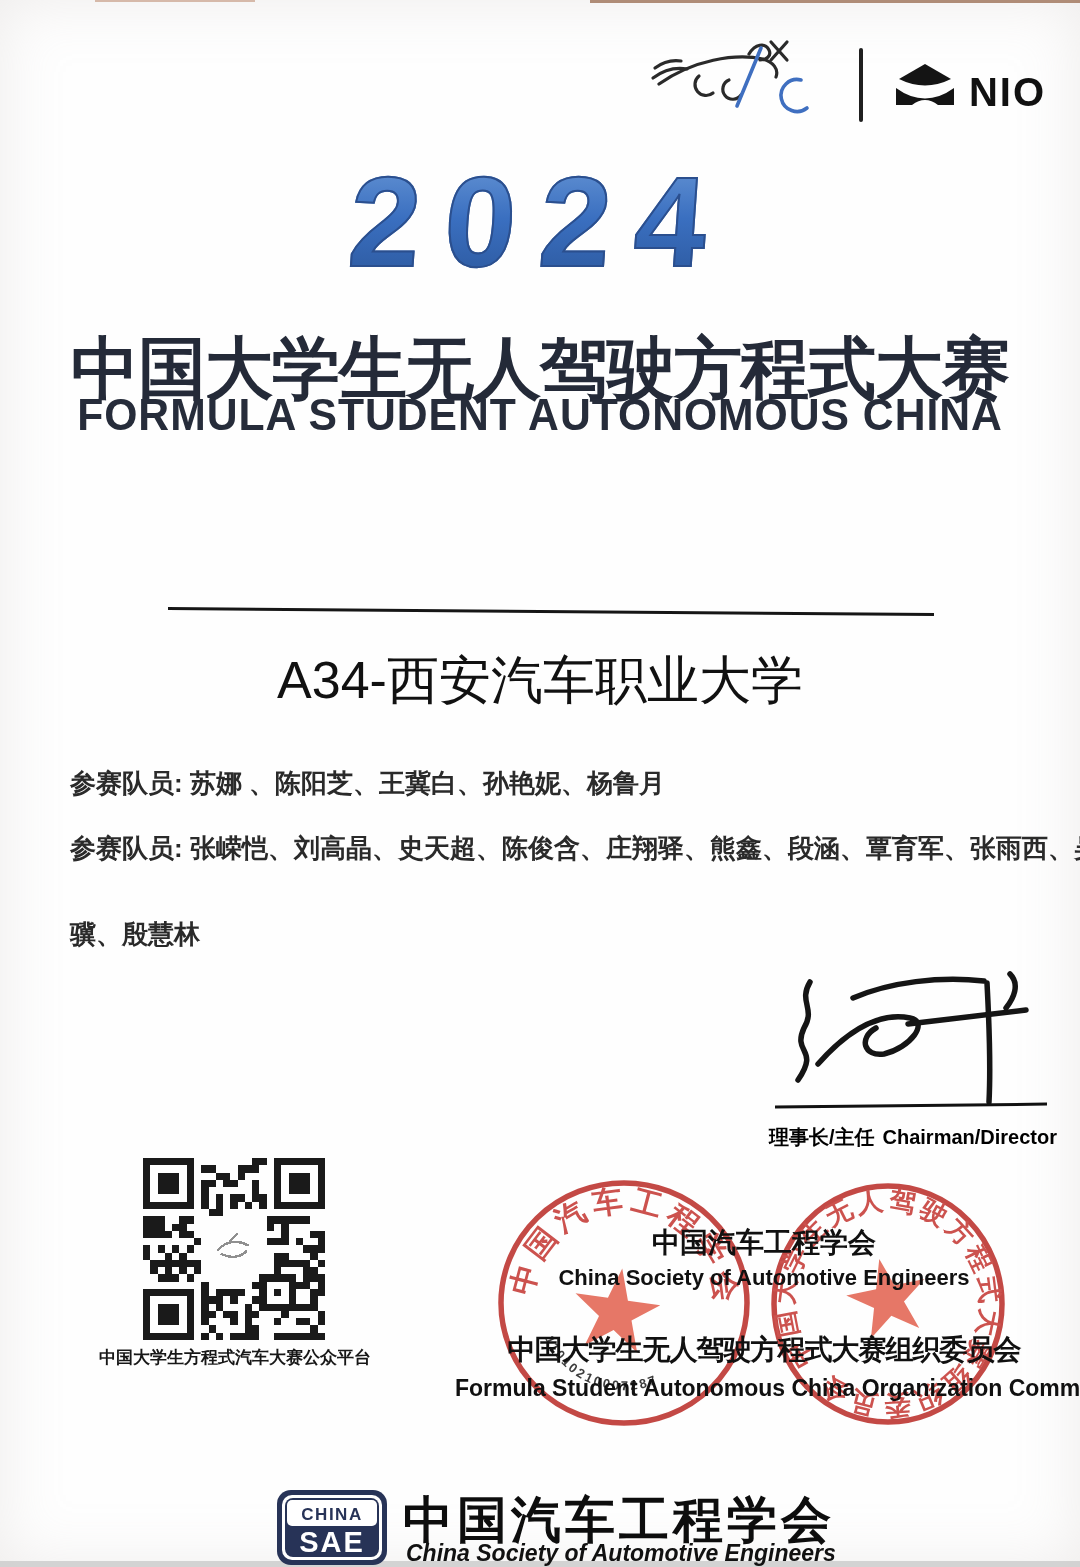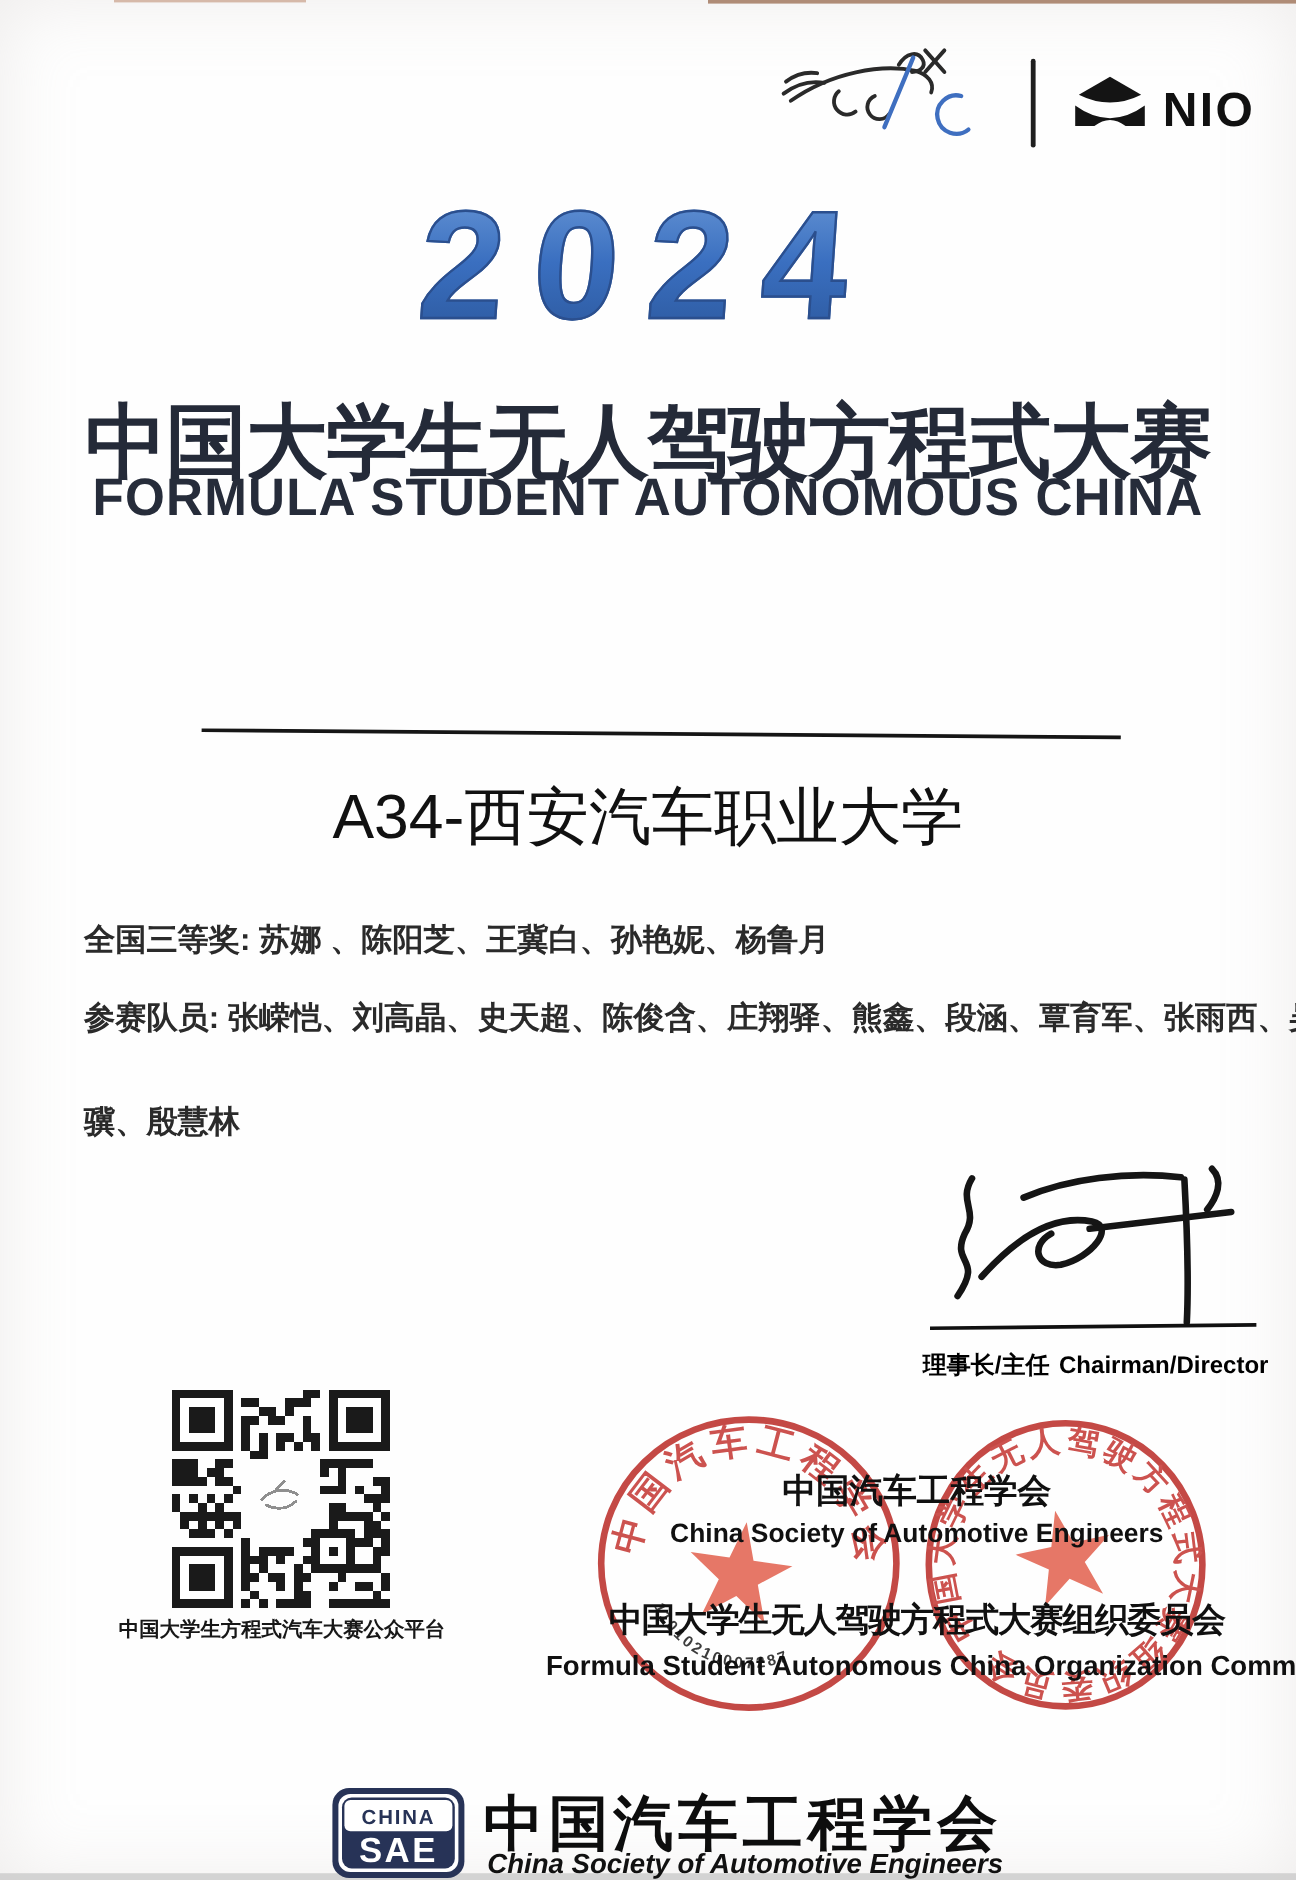--- a/index.html
+++ b/index.html
@@ -96,21 +96,21 @@
   </div>
 
   <div class="abs ctr year">2024</div>
 
   <div class="abs ctr cn-title">中国大学生无人驾驶方程式大赛</div>
   <div class="abs ctr en-title">FORMULA STUDENT AUTONOMOUS CHINA</div>
 
   <div class="abs divider"></div>
   <div class="abs ctr team-line">A34-西安汽车职业大学</div>
 
-  <div class="abs body-text advisors">全国三等奖: 苏娜 、陈阳芝、王冀白、孙艳妮、杨鲁月</div>
+  <div class="abs body-text advisors">参赛队员: 苏娜 、陈阳芝、王冀白、孙艳妮、杨鲁月</div>
   <div class="abs body-text members-1">参赛队员: 张嵘恺、刘高晶、史天超、陈俊含、庄翔驿、熊鑫、段涵、覃育军、张雨西、吴家</div>
   <div class="abs body-text members-2">骥、殷慧林</div>
 
   <div class="abs sig-svg">
     <svg width="300" height="142" viewBox="0 0 300 142">
       <g fill="none" stroke="#151515" stroke-width="5.5" stroke-linecap="round">
         <path d="M52,14 C40,34 58,40 46,60 C34,86 62,80 40,112"></path>
         <path d="M60,96 C92,60 122,44 152,50 C172,54 152,80 126,86 C106,89 100,70 118,60"></path>
         <path d="M95,30 C132,14 182,8 226,13"></path>
         <path d="M150,56 L268,42"></path>

